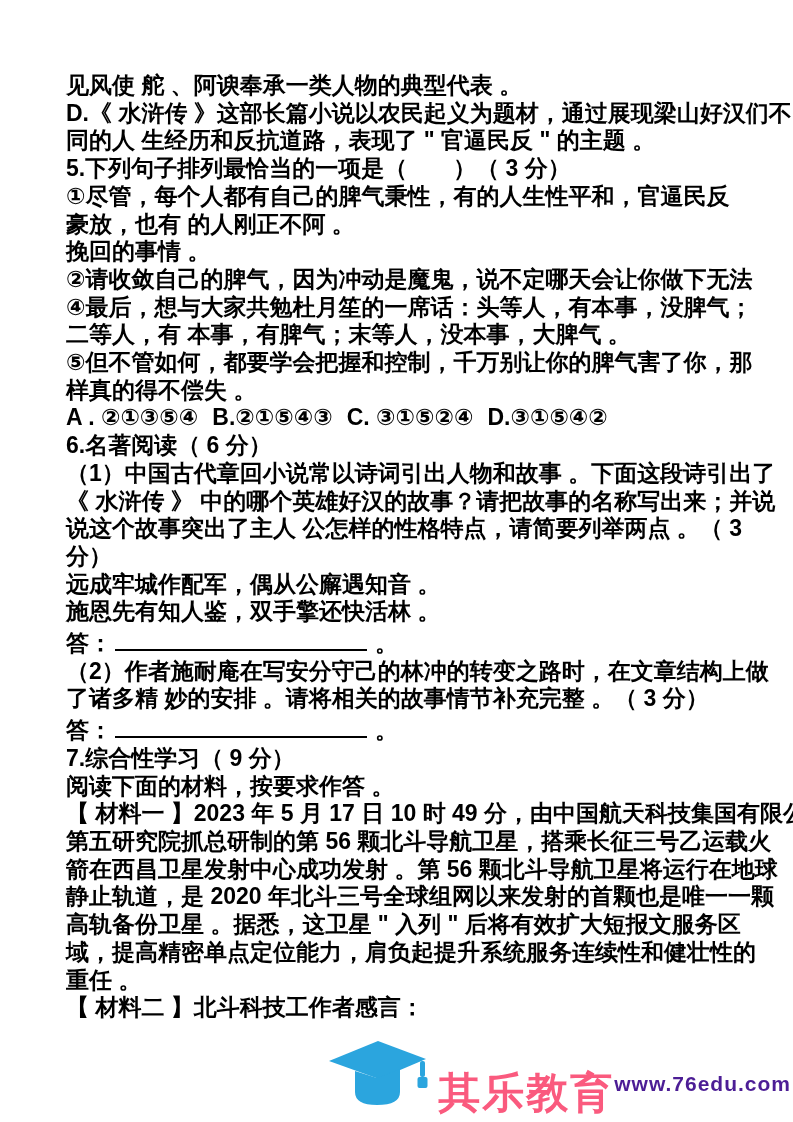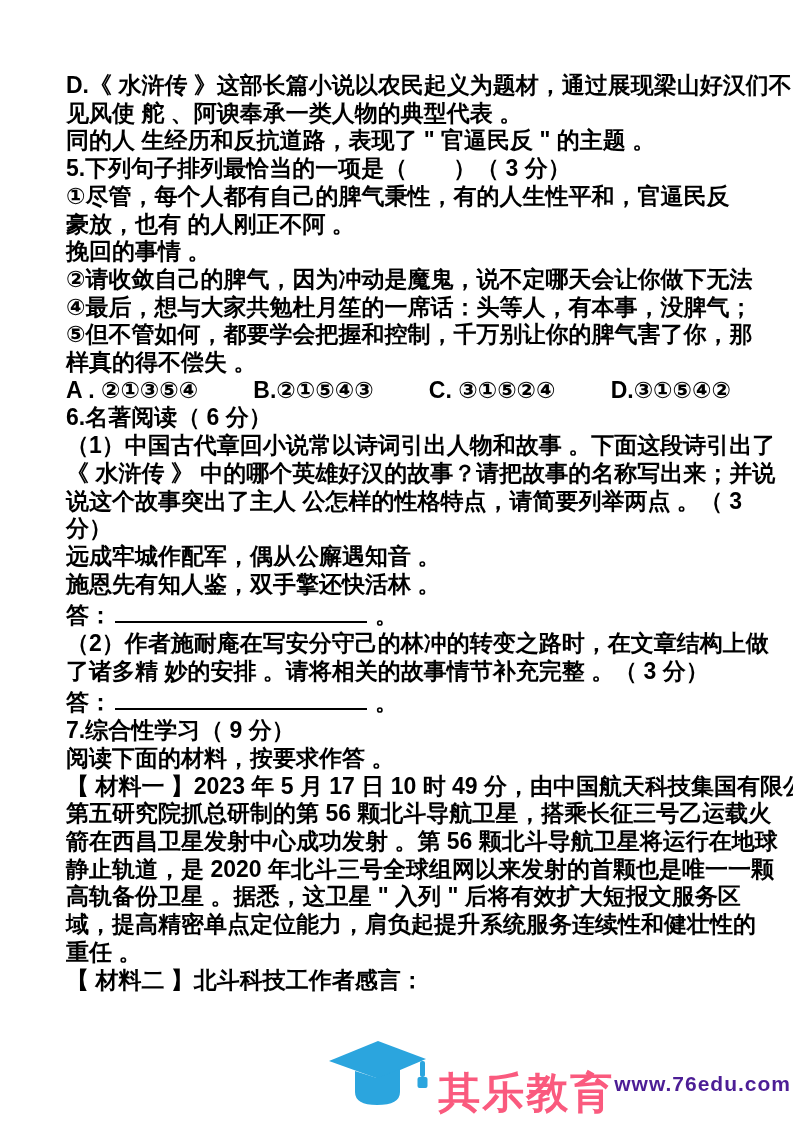--- a/index.html
+++ b/index.html
@@ -18,23 +18,23 @@
     font-size: 23px;
     font-weight: 700;
     line-height: 27.7px;
   }
   p.ln {
     margin: 0;
     white-space: nowrap;
   }
   .options-row {
     display: flex;
-    justify-content: space-between;
     line-height: 27.7px;
     padding-right: 2px;
+    gap: 14px;
   }
   .center {
     padding-right: 70px;
   }
   .answer .blank {
     display: inline-block;
     width: 252px;
     height: 1em;
     border-bottom: 2px solid #000;
     margin: 0 8px 0 3px;
@@ -61,29 +61,30 @@
     letter-spacing: 1px;
     line-height: 1.1;
     white-space: nowrap;
   }
 </style>
 </head>
 <body>
 
 <div class="doc">
 
+  <p class="ln">见风使 舵 、阿谀奉承一类人物的典型代表 。</p>
   <p class="ln">D.《 水浒传 》这部长篇小说以农民起义为题材，通过展现梁山好汉们不</p>
-  <p class="ln">见风使 舵 、阿谀奉承一类人物的典型代表 。</p>
   <p class="ln">同的人 生经历和反抗道路，表现了 " 官逼民反 " 的主题 。</p>
   <p class="ln">5.下列句子排列最恰当的一项是（　　）（ 3 分）</p>
   <p class="ln">①尽管，每个人都有自己的脾气秉性，有的人生性平和，官逼民反</p>
   <p class="ln">豪放，也有 的人刚正不阿 。</p>
   <p class="ln">挽回的事情 。</p>
   <p class="ln">②请收敛自己的脾气，因为冲动是魔鬼，说不定哪天会让你做下无法</p>
   <p class="ln">④最后，想与大家共勉杜月笙的一席话：头等人，有本事，没脾气；</p>
+  <p class="ln">二等人，有 本事，有脾气；末等人，没本事，大脾气 。</p>
   <p class="ln">⑤但不管如何，都要学会把握和控制，千万别让你的脾气害了你，那</p>
   <p class="ln">样真的得不偿失 。</p>
 
   <div class="options-row">
     <span>A . ②①③⑤④</span>
     <span>B.②①⑤④③</span>
     <span>C. ③①⑤②④</span>
     <span>D.③①⑤④②</span>
   </div>
 

